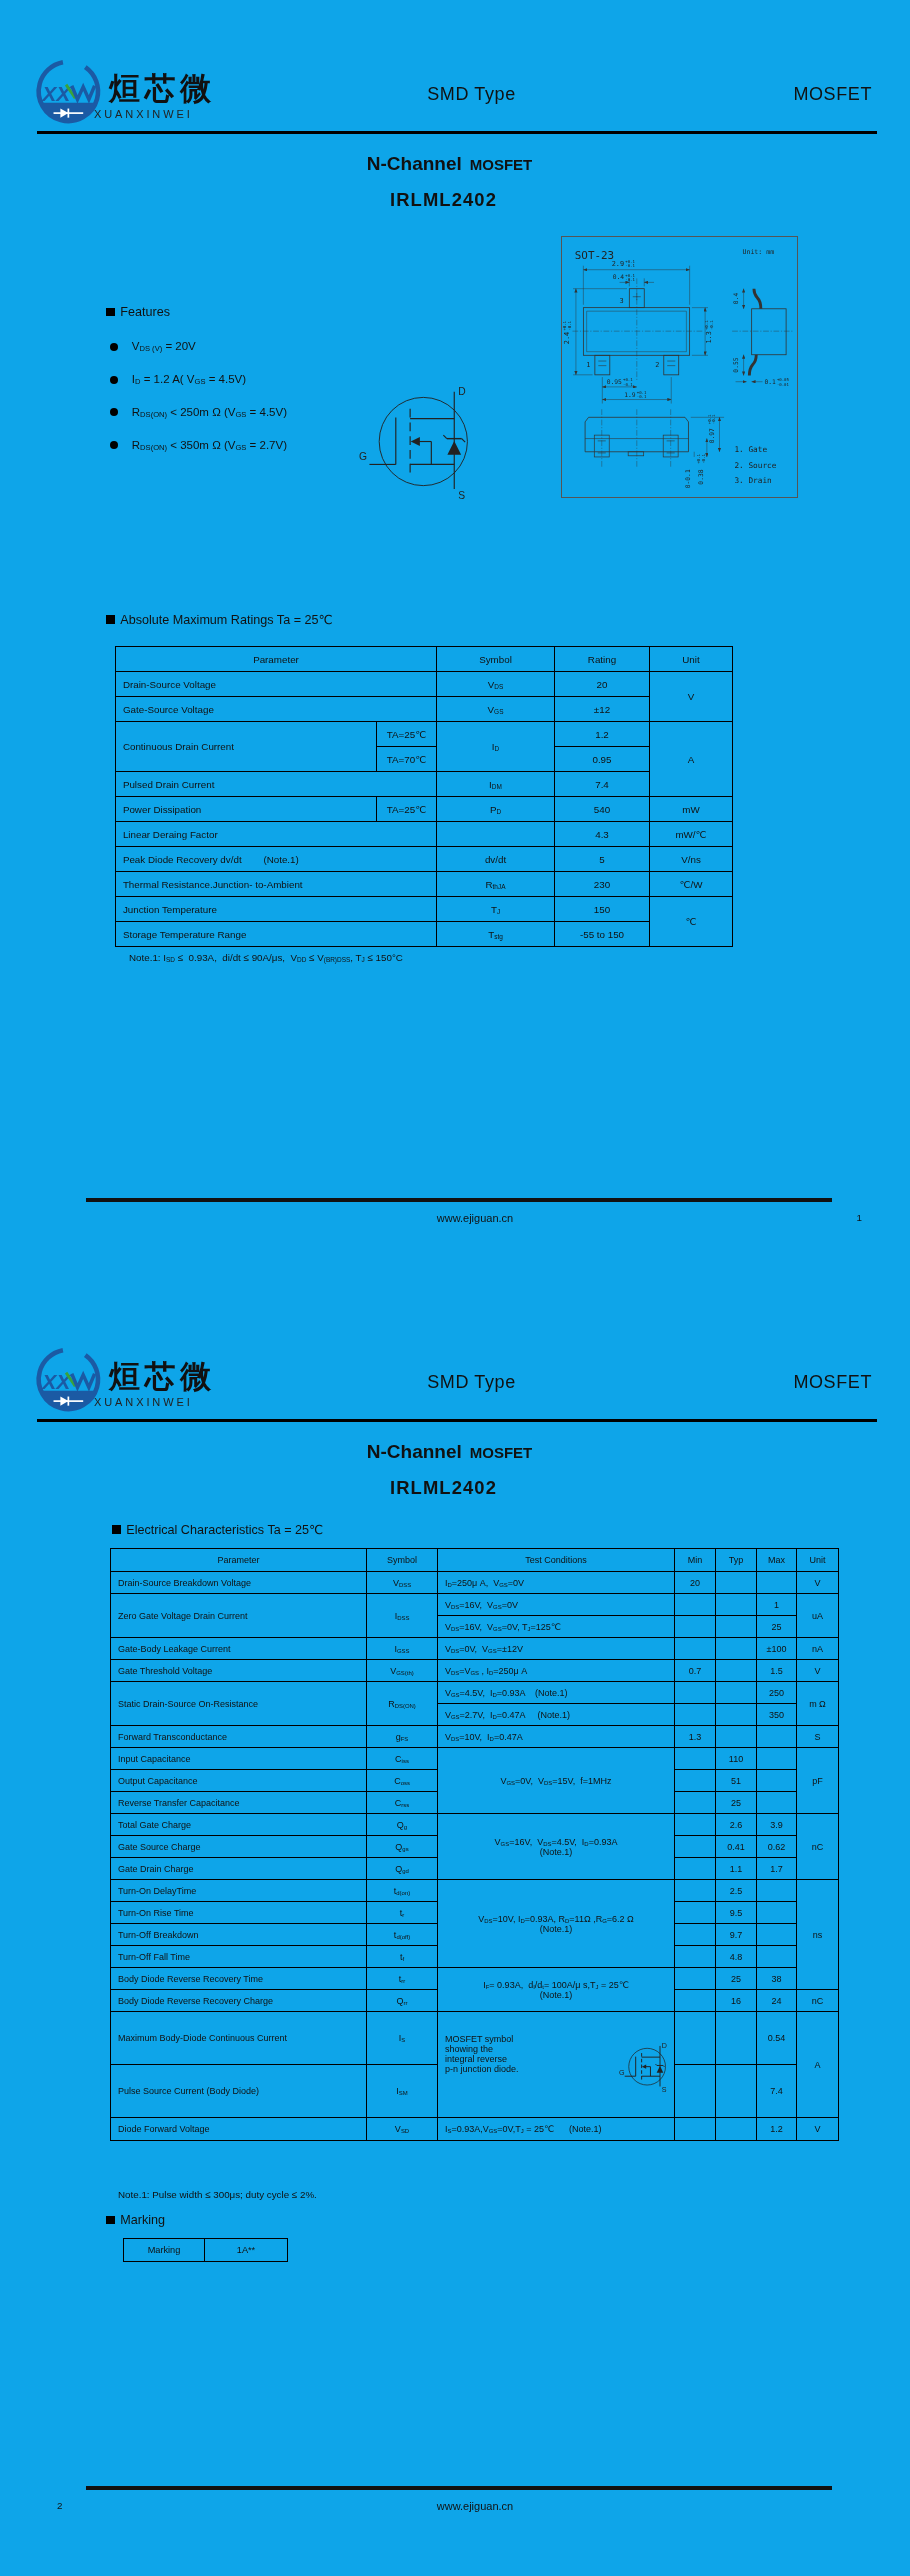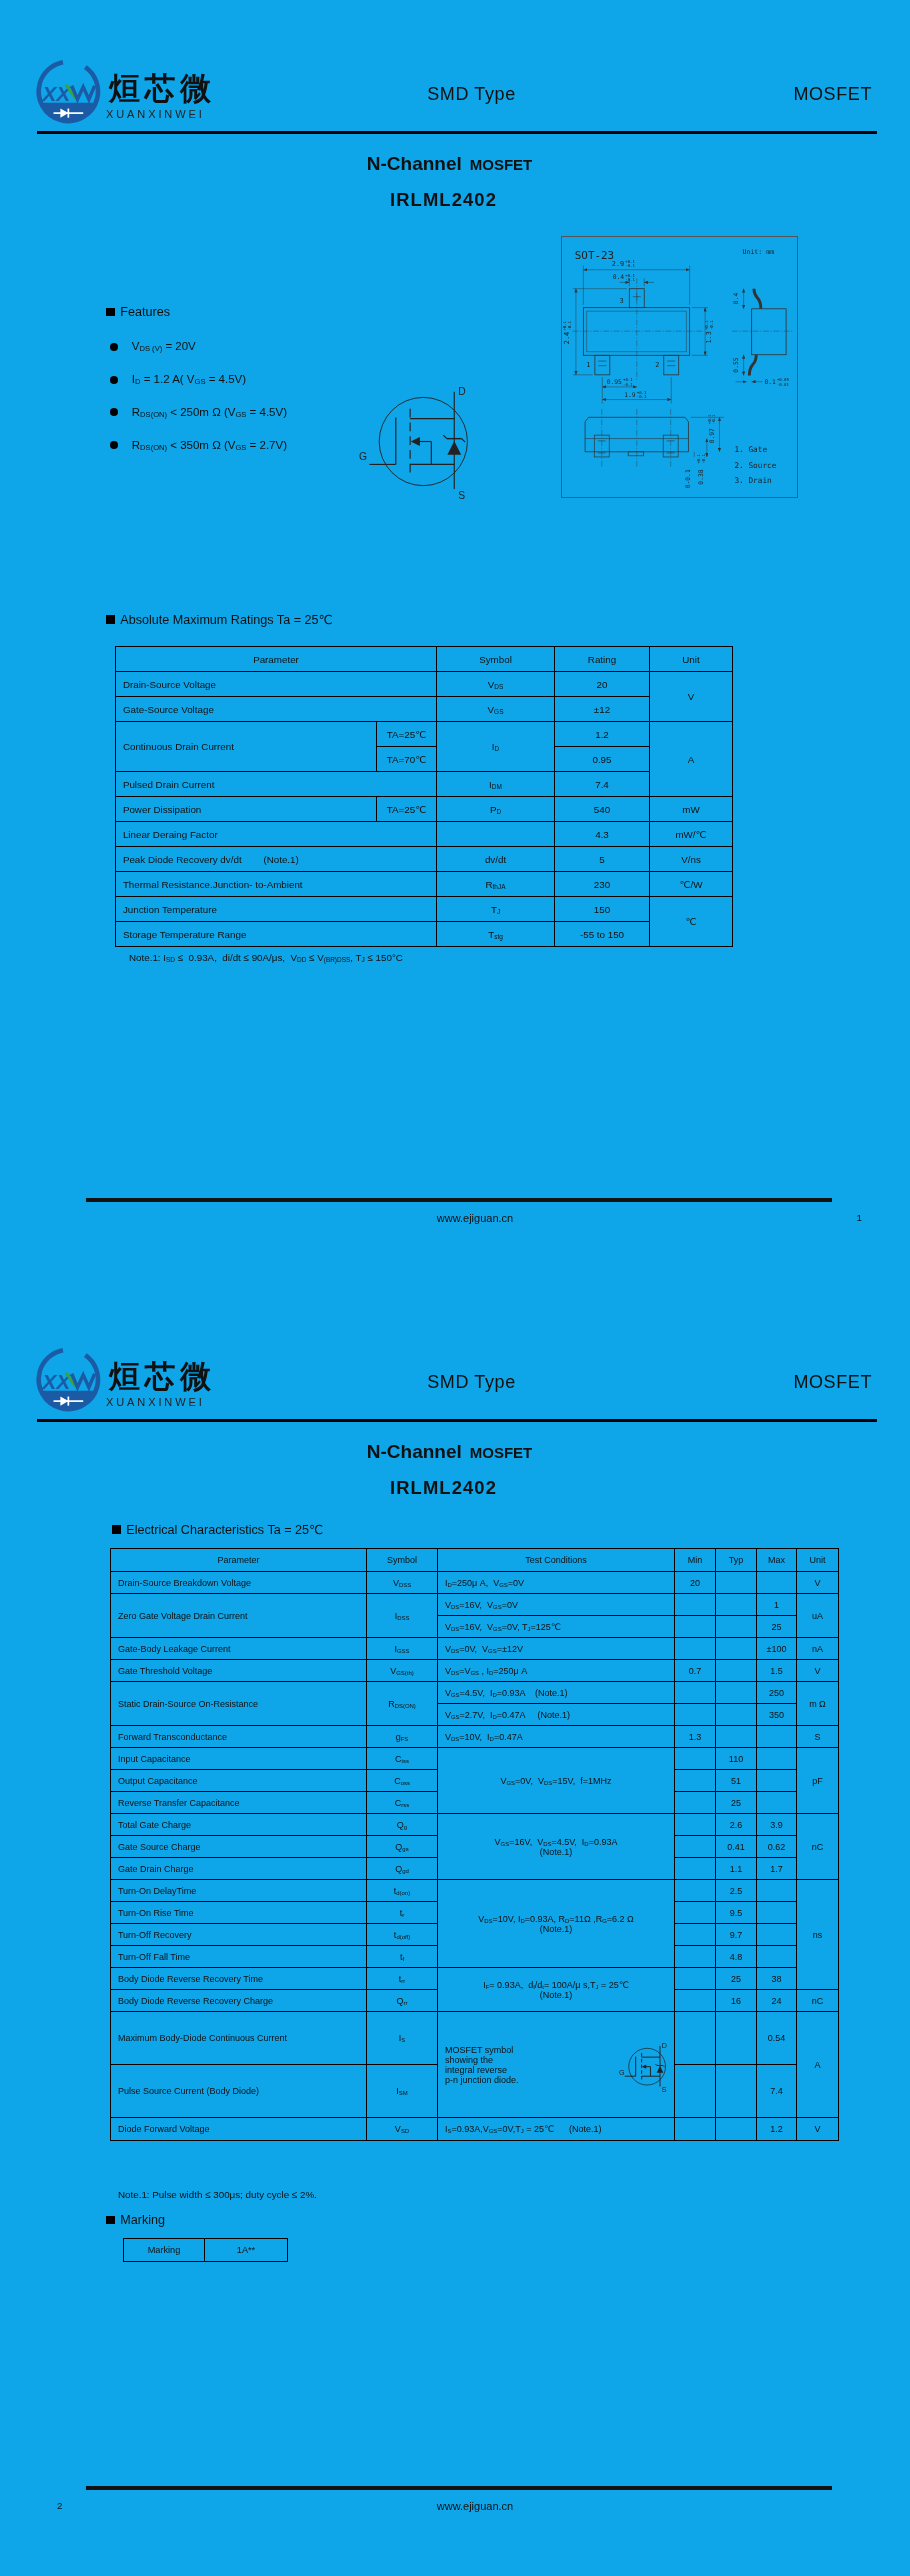--- a/index.html
+++ b/index.html
@@ -5,21 +5,21 @@
   html,body{margin:0;padding:0;background:#fff;}
   body{font-family:"Liberation Sans","DejaVu Sans",sans-serif;color:#111;width:910px;}
   .page{position:relative;width:910px;height:1288px;background:#0ea5e9;overflow:hidden;}
   .abs{position:absolute;}
   sub{font-size:66%;vertical-align:-0.14em;}
   
   .rule{position:absolute;left:37px;top:131px;width:840px;height:2.9px;background:#000;}
   .doc-type{position:absolute;left:33px;right:0;top:84px;text-align:center;font-size:18px;letter-spacing:0.6px;}
   .category{position:absolute;right:38px;top:84px;font-size:18px;letter-spacing:0.6px;}
   .brand-cn{position:absolute;left:109px;top:68px;font-size:31px;font-weight:bold;letter-spacing:4.6px;font-family:"DejaVu Sans",sans-serif;}
-  .brand-en{position:absolute;left:106px;top:108px;font-size:11px;letter-spacing:2.9px;color:#222;}
+  .brand-en{position:absolute;left:94px;top:108px;font-size:11px;letter-spacing:2.9px;color:#222;}
   
   .title1{position:absolute;left:0;right:23px;top:153px;text-align:center;font-weight:bold;font-size:19px;padding-left:12px;}
   .title1 .t-small{font-size:15px;margin-left:8px;}
   .title2{position:absolute;left:0;right:23px;top:189px;text-align:center;font-weight:bold;font-size:18.4px;letter-spacing:1.1px;}
   
   .sect{position:absolute;font-size:12.6px;display:flex;align-items:center;gap:5.7px;}
   .sq{width:8.6px;height:8.6px;background:#000;display:inline-block;flex:0 0 auto;}
   
   .feat-list{position:absolute;left:110px;top:340px;width:356px;}
   .feat-item{display:flex;align-items:center;margin-bottom:19px;font-size:11.5px;height:13.8px;}
@@ -32,21 +32,21 @@
   .t-abs tr{height:25px;}
   .t-abs tr.h{height:25px;}
   .t-elec{position:absolute;left:110px;top:260px;width:727px;font-size:9px;}
   .t-elec tr{height:22px;}
   .t-elec tr.h{height:23px;}
   .t-elec tr.tall{height:53px;padding-left:47px;}
   .t-elec tr.vsd{height:23px;}
   .t-elec td.cond{text-align:left;padding-left:6.9px;white-space:pre-wrap;}
   .t-elec td.condc{text-align:center;white-space:pre-wrap;padding:0 1.1px;}
   .t-elec td.condsym{padding:1.1px 2.3px 1.1px 6.9px;}
-  .symwrap{display:flex;align-items:center;gap:13px;}
+  .symwrap{display:flex;align-items:flex-start;gap:13px;}
   .symtext{white-space:pre-line;text-align:left;flex:1 1 auto;font-size:9px;}
   .note{position:absolute;font-size:9.8px;white-space:pre-wrap;}
   
   .t-mark{position:absolute;left:123px;top:950px;width:165px;font-size:9.2px;}
   .t-mark tr{height:23px;}
   
   .fbar{position:absolute;left:86px;top:1198px;width:746px;height:4px;background:#111;}
   .fsite{position:absolute;left:0;right:0;top:1212px;text-align:center;font-size:11px;padding-left:40px;}
   .fpage{position:absolute;top:1212px;font-size:9.8px;}
   .fpage.r{right:48px;} .fpage.l{left:57px;}
@@ -529,21 +529,21 @@
       <td rowspan="5">ns</td>
     </tr>
     <tr>
       <td class="p">Turn-On Rise Time</td>
       <td>t<sub>r</sub></td>
       <td></td>
       <td>9.5</td>
       <td></td>
     </tr>
     <tr>
-      <td class="p">Turn-Off Recovery</td>
+      <td class="p">Turn-Off Breakdown</td>
       <td>t<sub>d(off)</sub></td>
       <td></td>
       <td>9.7</td>
       <td></td>
     </tr>
     <tr>
       <td class="p">Turn-Off Fall Time</td>
       <td>t<sub>f</sub></td>
       <td></td>
       <td>4.8</td>

